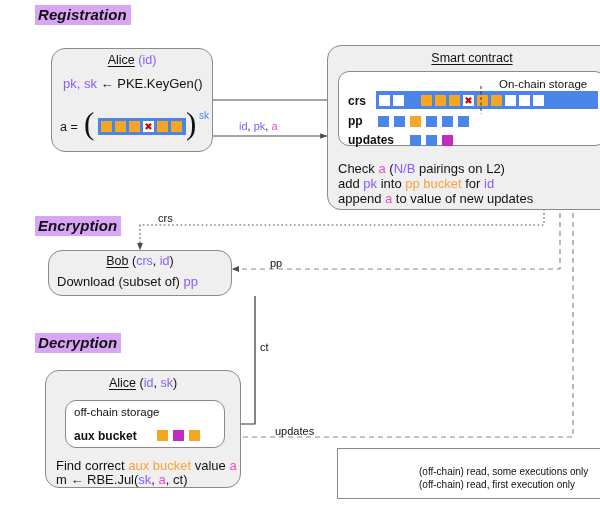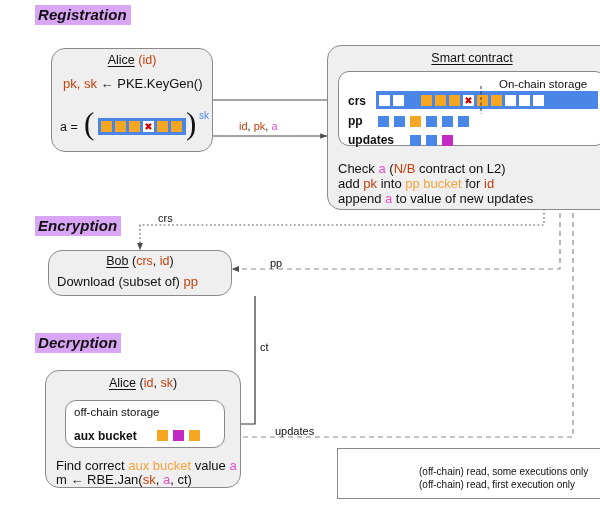--- a/index.html
+++ b/index.html
@@ -19,21 +19,21 @@
   
   .party{
     position:absolute;background:#efefef;border:1.3px solid #8a8a8a;
     border-radius:14px;box-sizing:border-box;
   }
   .party-title{
     position:absolute;width:100%;text-align:center;font-size:12.5px;
     color:#111;white-space:nowrap;
   }
   .uline{text-decoration:underline;text-underline-offset:2px;}
-  .blue{color:#c2410c;}
+  .blue{color:#8b5cf6;}
   .orange{color:#f6a33c;}
   .magenta{color:#cc00cc;}
   .pink{color:#e84ec4;}
   .bodyline{position:absolute;font-size:13px;color:#111;white-space:nowrap;}
 
   
   .storage{
     position:absolute;background:#ffffff;border:1.2px solid #8a8a8a;
     border-radius:11px;box-sizing:border-box;
   }
@@ -201,21 +201,21 @@
   </div>
 
   <div class="rowlabel" style="left:321px;top:133px;">updates</div>
   <div class="sqrow" style="left:383px;top:135px;">
     <div class="sq sq-blue"></div>
     <div class="sq sq-blue"></div>
     <div class="sq sq-mag"></div>
   </div>
 
   <div class="bodyline" style="left:311px;top:161px;">
-    <span>Check </span><span class="pink">a</span><span> (</span><span class="blue">N/B</span><span> contract on L2)</span>
+    <span>Check </span><span class="pink">a</span><span> (</span><span class="blue">N/B</span><span> pairings on L2)</span>
   </div>
   <div class="bodyline" style="left:311px;top:176px;">
     <span>add </span><span class="blue">pk</span><span> into </span><span class="orange">pp bucket</span><span> for </span><span class="blue">id</span>
   </div>
   <div class="bodyline" style="left:311px;top:191px;">
     <span>append </span><span class="pink">a</span><span> to value of new updates</span>
   </div>
 
   <div class="section-title" style="left:8px;top:216px;">Encryption</div>
 
@@ -248,20 +248,20 @@
   <div class="sqrow" style="left:130px;top:430px;">
     <div class="sq sq-orange"></div>
     <div class="sq sq-mag"></div>
     <div class="sq sq-orange"></div>
   </div>
 
   <div class="bodyline" style="left:29px;top:458px;">
     <span>Find correct </span><span class="orange">aux bucket</span><span> value </span><span class="pink">a</span>
   </div>
   <div class="bodyline" style="left:29px;top:472px;">
-    <span>m ← RBE.Jan(</span><span class="blue">sk</span><span>, </span><span class="pink">a</span><span>, ct)</span>
+    <span>m ← RBE.Jul(</span><span class="blue">sk</span><span>, </span><span class="pink">a</span><span>, ct)</span>
   </div>
 
   <div class="legend"></div>
   <div class="legend-row" style="left:392px;top:466px;">(off-chain) read, some executions only</div>
   <div class="legend-row" style="left:392px;top:479px;">(off-chain) read, first execution only</div>
 
 </div>
 
 </body></html>

